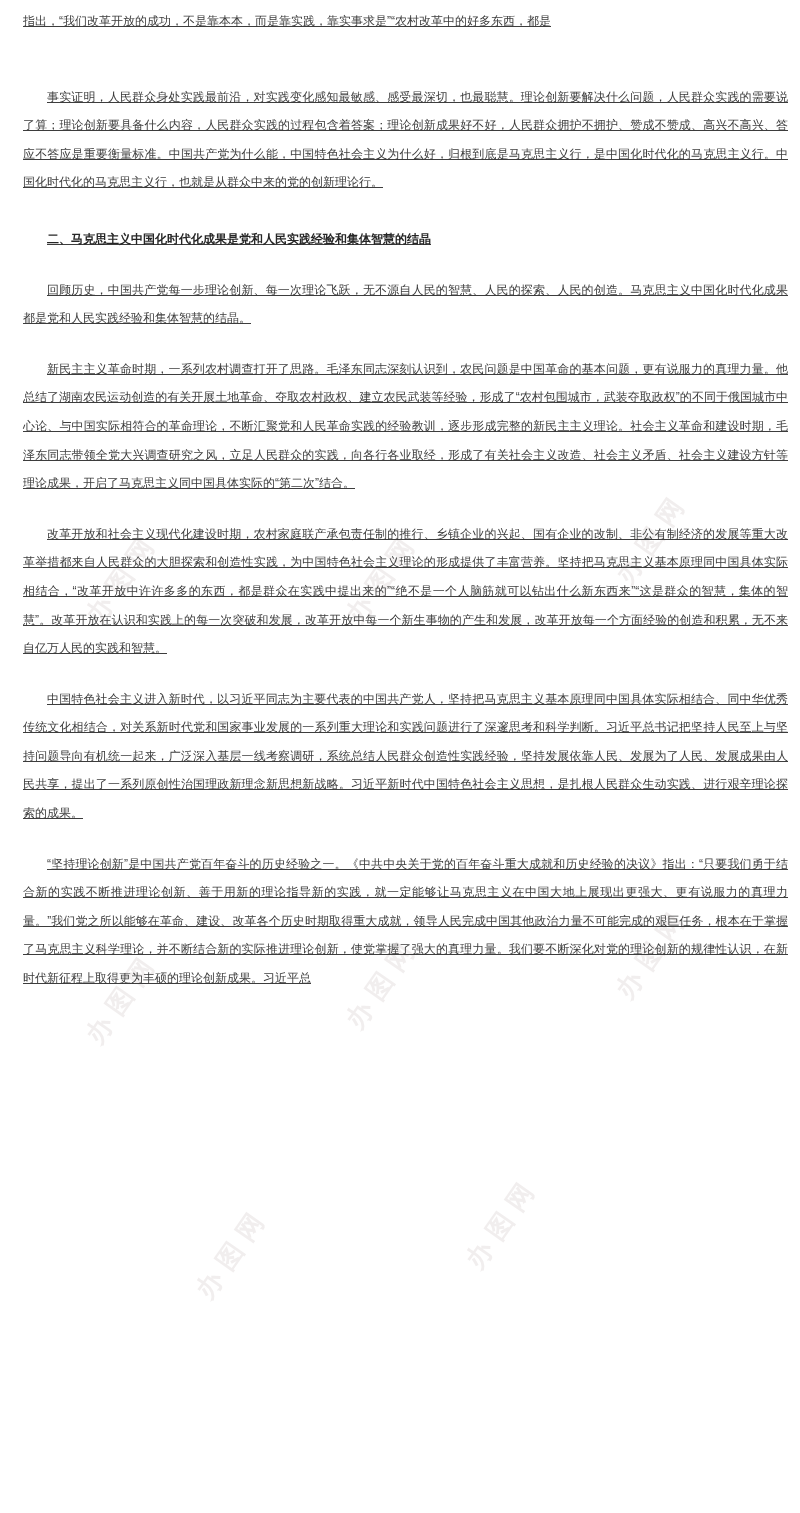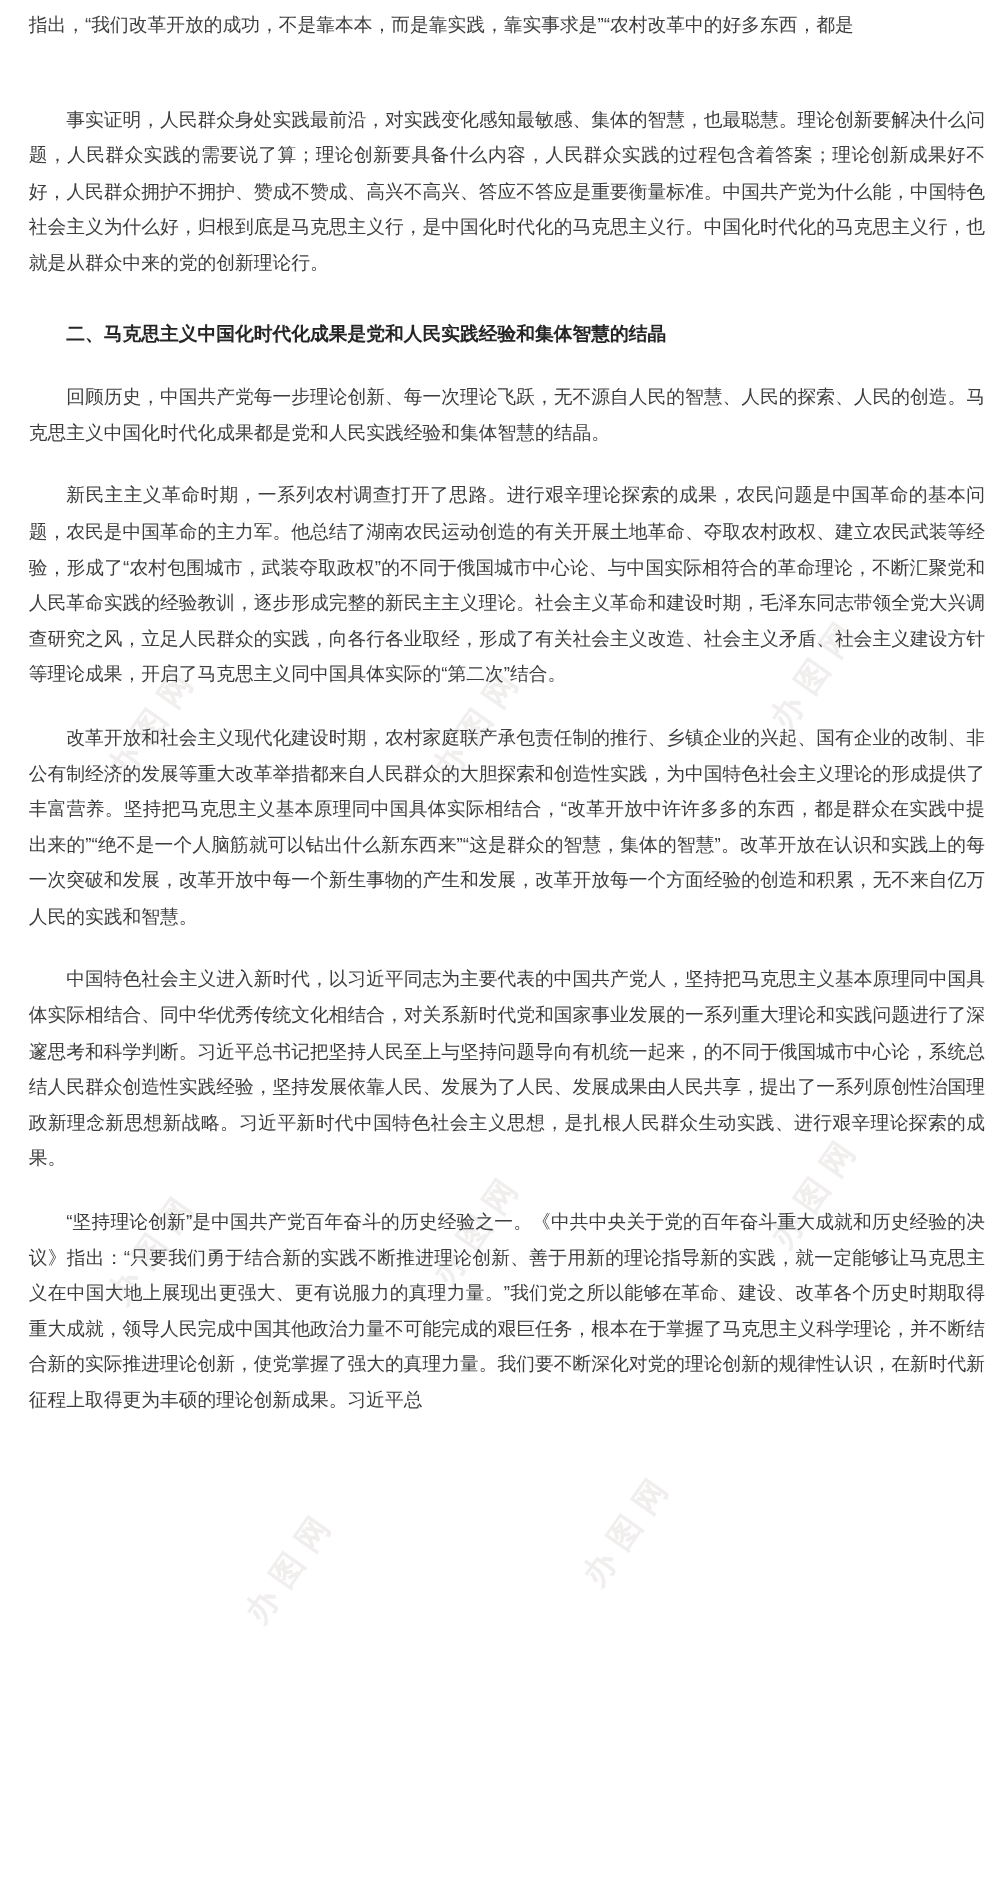--- a/index.html
+++ b/index.html
@@ -26,24 +26,25 @@
     letter-spacing: 9px;
     white-space: nowrap;
     font-weight: bold;
   }
   .doc {
     position: absolute;
     left: 23px;
     right: 12px;
     top: 7px;
     z-index: 1;
-    font-size: 15px;
+    font-size: 12px;
     line-height: 28.6px;
     color: #3d3d3d;
     text-align: justify;
+    text-decoration: underline;
   }
   .doc p { margin: 0 0 22px 0; }
   p.paragraph { text-indent: 2em; }
   p.section-heading { text-indent: 2em; font-weight: bold; color: #262626; margin-top: 28px; }
   p.paragraph-continuation { text-indent: 0; }
   p.gap-after { margin-bottom: 47px; }
   .footer {
     position: absolute;
     left: 0;
     right: 0;
@@ -69,23 +70,23 @@
       <span class="watermark" style="left: 330px; top: 560px;">办图网</span>
       <span class="watermark" style="left: 600px; top: 520px;">办图网</span>
       <span class="watermark" style="left: 70px; top: 980px;">办图网</span>
       <span class="watermark" style="left: 330px; top: 965px;">办图网</span>
       <span class="watermark" style="left: 600px; top: 935px;">办图网</span>
       <span class="watermark" style="left: 180px; top: 1235px;">办图网</span>
       <span class="watermark" style="left: 450px; top: 1205px;">办图网</span>
     </div>
   <main class="doc" id="doc-body" style="color: rgb(61, 61, 61);">
       <p class="paragraph-continuation gap-after">指出，“我们改革开放的成功，不是靠本本，而是靠实践，靠实事求是”“农村改革中的好多东西，都是</p>
-      <p class="paragraph">事实证明，人民群众身处实践最前沿，对实践变化感知最敏感、集体的智慧，也最聪慧。理论创新要解决什么问题，人民群众实践的需要说了算；理论创新要具备什么内容，人民群众实践的过程包含着答案；理论创新成果好不好，人民群众拥护不拥护、赞成不赞成、高兴不高兴、答应不答应是重要衡量标准。中国共产党为什么能，中国特色社会主义为什么好，归根到底是马克思主义行，是中国化时代化的马克思主义行。中国化时代化的马克思主义行，也就是从群众中来的党的创新理论行。</p>
+      <p class="paragraph">事实证明，人民群众身处实践最前沿，对实践变化感知最敏感、感受最深切，也最聪慧。理论创新要解决什么问题，人民群众实践的需要说了算；理论创新要具备什么内容，人民群众实践的过程包含着答案；理论创新成果好不好，人民群众拥护不拥护、赞成不赞成、高兴不高兴、答应不答应是重要衡量标准。中国共产党为什么能，中国特色社会主义为什么好，归根到底是马克思主义行，是中国化时代化的马克思主义行。中国化时代化的马克思主义行，也就是从群众中来的党的创新理论行。</p>
       <p class="section-heading" style="color: rgb(38, 38, 38);">二、马克思主义中国化时代化成果是党和人民实践经验和集体智慧的结晶</p>
       <p class="paragraph">回顾历史，中国共产党每一步理论创新、每一次理论飞跃，无不源自人民的智慧、人民的探索、人民的创造。马克思主义中国化时代化成果都是党和人民实践经验和集体智慧的结晶。</p>
-      <p class="paragraph">新民主主义革命时期，一系列农村调查打开了思路。进行艰辛理论探索的成果，农民问题是中国革命的基本问题，农民是中国革命的主力军。他总结了湖南农民运动创造的有关开展土地革命、夺取农村政权、建立农民武装等经验，形成了“农村包围城市，武装夺取政权”的不同于俄国城市中心论、与中国实际相符合的革命理论，不断汇聚党和人民革命实践的经验教训，逐步形成完整的新民主主义理论。社会主义革命和建设时期，毛泽东同志带领全党大兴调查研究之风，立足人民群众的实践，向各行各业取经，形成了有关社会主义改造、社会主义矛盾、社会主义建设方针等理论成果，开启了马克思主义同中国具体实际的“第二次”结合。</p>
+      <p class="paragraph">新民主主义革命时期，一系列农村调查打开了思路。毛泽东同志深刻认识到，农民问题是中国革命的基本问题，更有说服力的真理力量。他总结了湖南农民运动创造的有关开展土地革命、夺取农村政权、建立农民武装等经验，形成了“农村包围城市，武装夺取政权”的不同于俄国城市中心论、与中国实际相符合的革命理论，不断汇聚党和人民革命实践的经验教训，逐步形成完整的新民主主义理论。社会主义革命和建设时期，毛泽东同志带领全党大兴调查研究之风，立足人民群众的实践，向各行各业取经，形成了有关社会主义改造、社会主义矛盾、社会主义建设方针等理论成果，开启了马克思主义同中国具体实际的“第二次”结合。</p>
       <p class="paragraph">改革开放和社会主义现代化建设时期，农村家庭联产承包责任制的推行、乡镇企业的兴起、国有企业的改制、非公有制经济的发展等重大改革举措都来自人民群众的大胆探索和创造性实践，为中国特色社会主义理论的形成提供了丰富营养。坚持把马克思主义基本原理同中国具体实际相结合，“改革开放中许许多多的东西，都是群众在实践中提出来的”“绝不是一个人脑筋就可以钻出什么新东西来”“这是群众的智慧，集体的智慧”。改革开放在认识和实践上的每一次突破和发展，改革开放中每一个新生事物的产生和发展，改革开放每一个方面经验的创造和积累，无不来自亿万人民的实践和智慧。</p>
-      <p class="paragraph">中国特色社会主义进入新时代，以习近平同志为主要代表的中国共产党人，坚持把马克思主义基本原理同中国具体实际相结合、同中华优秀传统文化相结合，对关系新时代党和国家事业发展的一系列重大理论和实践问题进行了深邃思考和科学判断。习近平总书记把坚持人民至上与坚持问题导向有机统一起来，的不同于俄国城市中心论，系统总结人民群众创造性实践经验，坚持发展依靠人民、发展为了人民、发展成果由人民共享，提出了一系列原创性治国理政新理念新思想新战略。习近平新时代中国特色社会主义思想，是扎根人民群众生动实践、进行艰辛理论探索的成果。</p>
+      <p class="paragraph">中国特色社会主义进入新时代，以习近平同志为主要代表的中国共产党人，坚持把马克思主义基本原理同中国具体实际相结合、同中华优秀传统文化相结合，对关系新时代党和国家事业发展的一系列重大理论和实践问题进行了深邃思考和科学判断。习近平总书记把坚持人民至上与坚持问题导向有机统一起来，广泛深入基层一线考察调研，系统总结人民群众创造性实践经验，坚持发展依靠人民、发展为了人民、发展成果由人民共享，提出了一系列原创性治国理政新理念新思想新战略。习近平新时代中国特色社会主义思想，是扎根人民群众生动实践、进行艰辛理论探索的成果。</p>
       <p class="paragraph">“坚持理论创新”是中国共产党百年奋斗的历史经验之一。《中共中央关于党的百年奋斗重大成就和历史经验的决议》指出：“只要我们勇于结合新的实践不断推进理论创新、善于用新的理论指导新的实践，就一定能够让马克思主义在中国大地上展现出更强大、更有说服力的真理力量。”我们党之所以能够在革命、建设、改革各个历史时期取得重大成就，领导人民完成中国其他政治力量不可能完成的艰巨任务，根本在于掌握了马克思主义科学理论，并不断结合新的实际推进理论创新，使党掌握了强大的真理力量。我们要不断深化对党的理论创新的规律性认识，在新时代新征程上取得更为丰硕的理论创新成果。习近平总</p>
     </main>
   <div class="footer" style="color: rgb(166, 166, 166);">
   </div>
 </div>
 
 </body></html>

